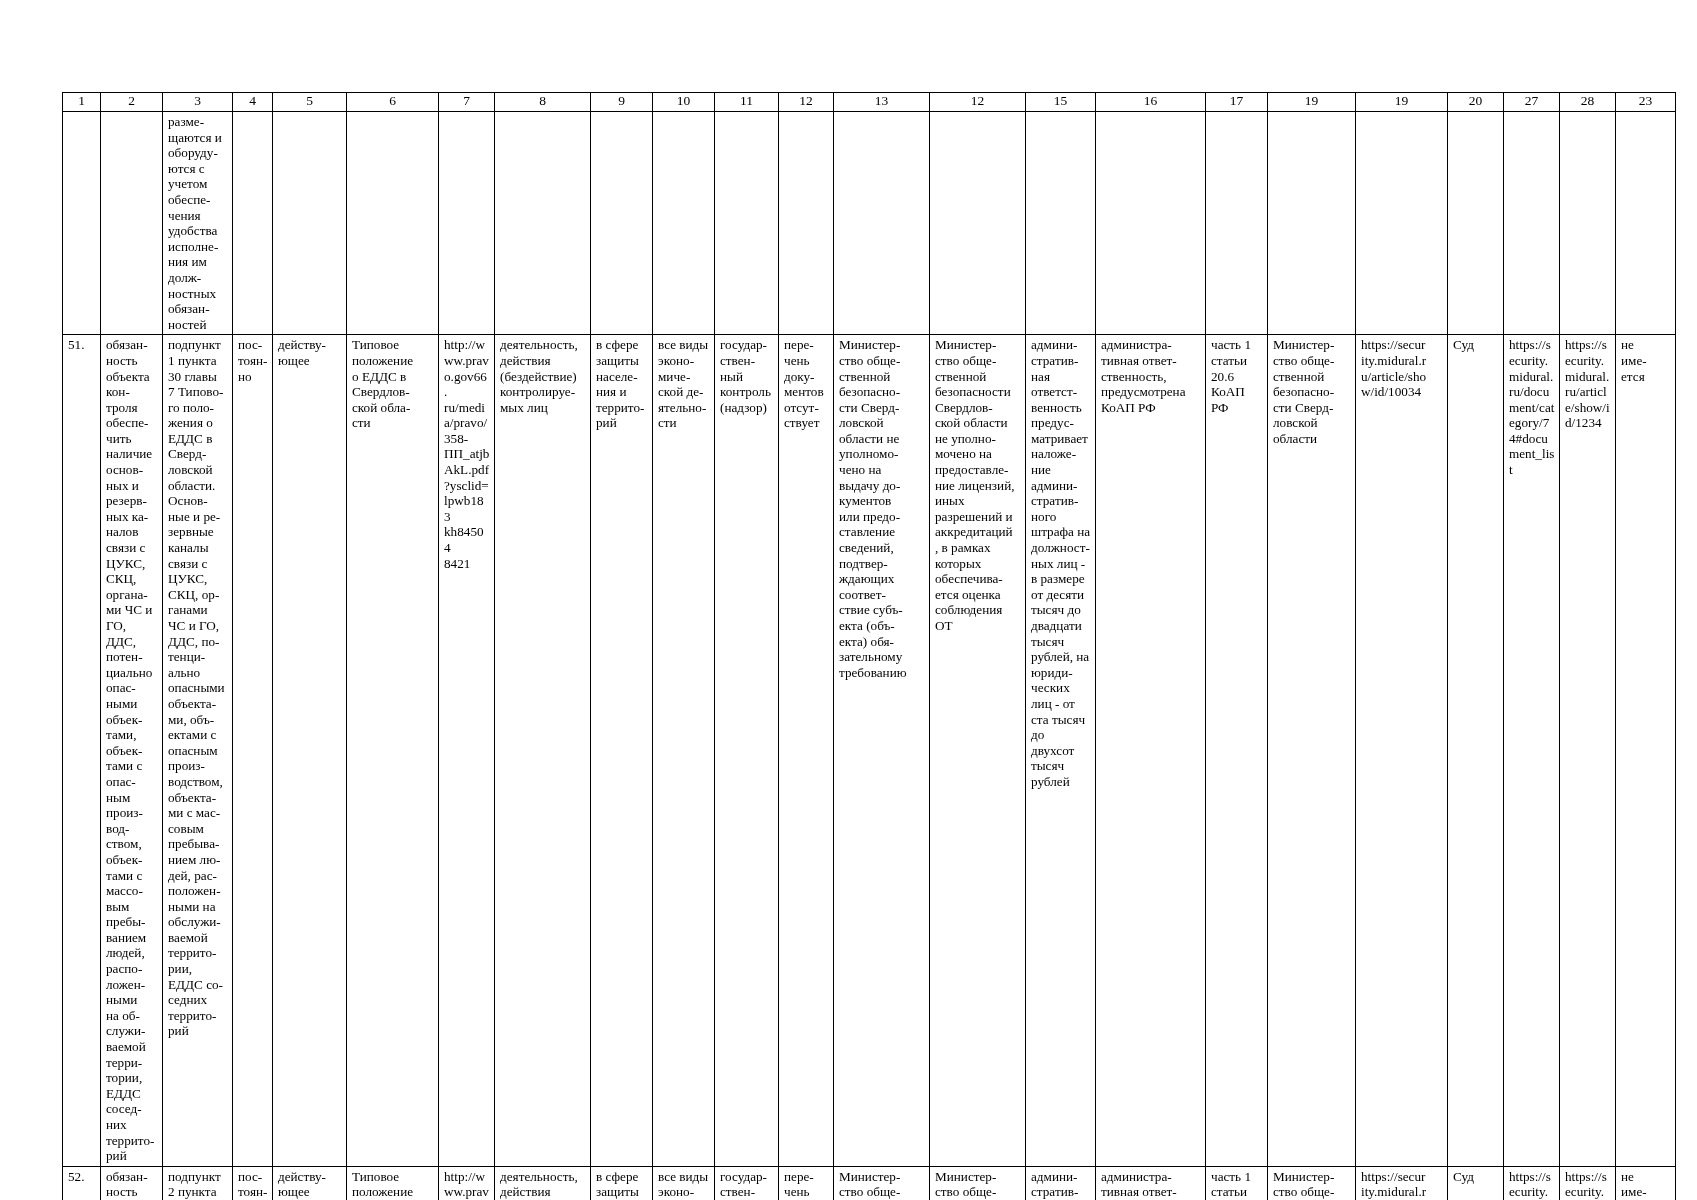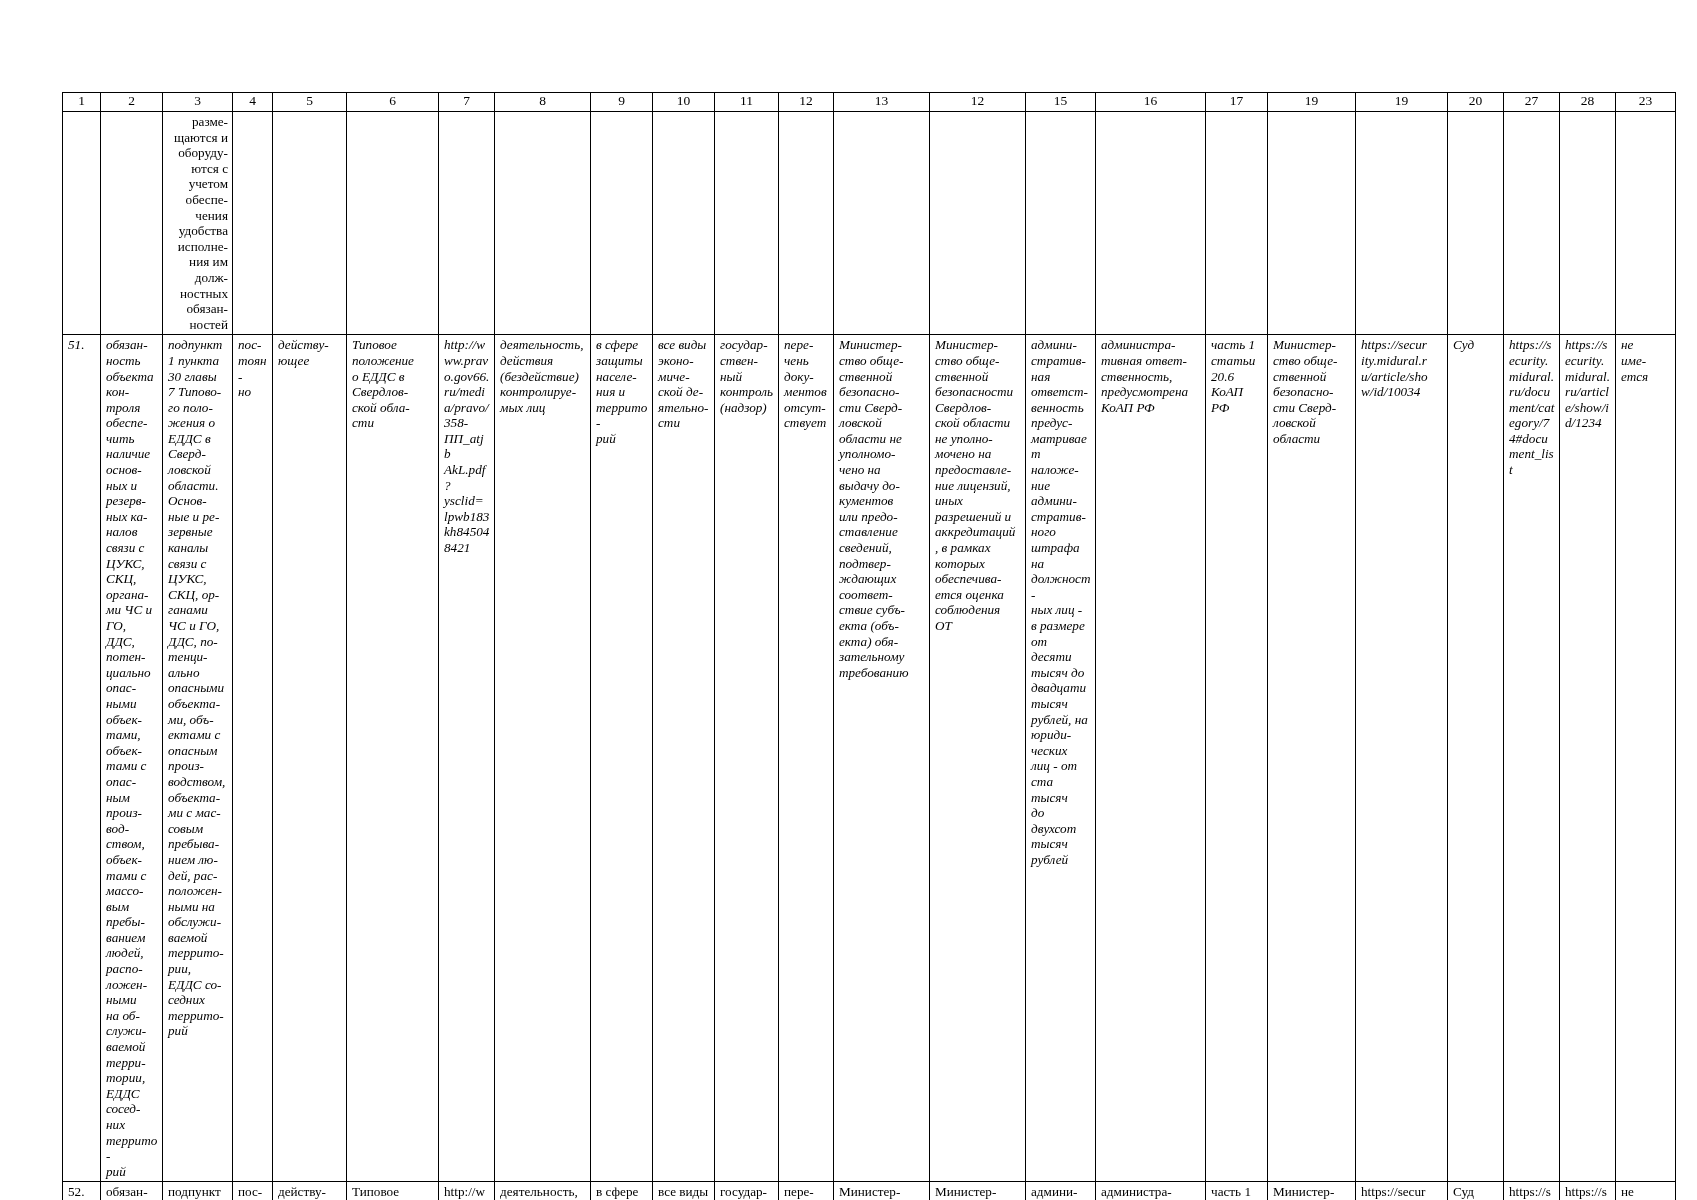--- a/index.html
+++ b/index.html
@@ -88,22 +88,22 @@
   }
   td.num-cell {
     text-align: center;
     padding-left: 2px;
     padding-right: 2px;
   }
   .cell-text {
     display: block;
     white-space: pre-line;
   }
-  tr.cont-row td { height: 196px; text-align: right; }
-  tr.row-51 td  { height: 715px; font-style: italic; }
+  tr.cont-row td { height: 196px; }
+  tr.row-51 td  { height: 715px; }
   tr.row-52 td  { height: 64px; }
 </style>
 </head>
 <body>
 
 <div class="page">
 
 
   <div class="table-wrap">
     <table class="doc-table">

